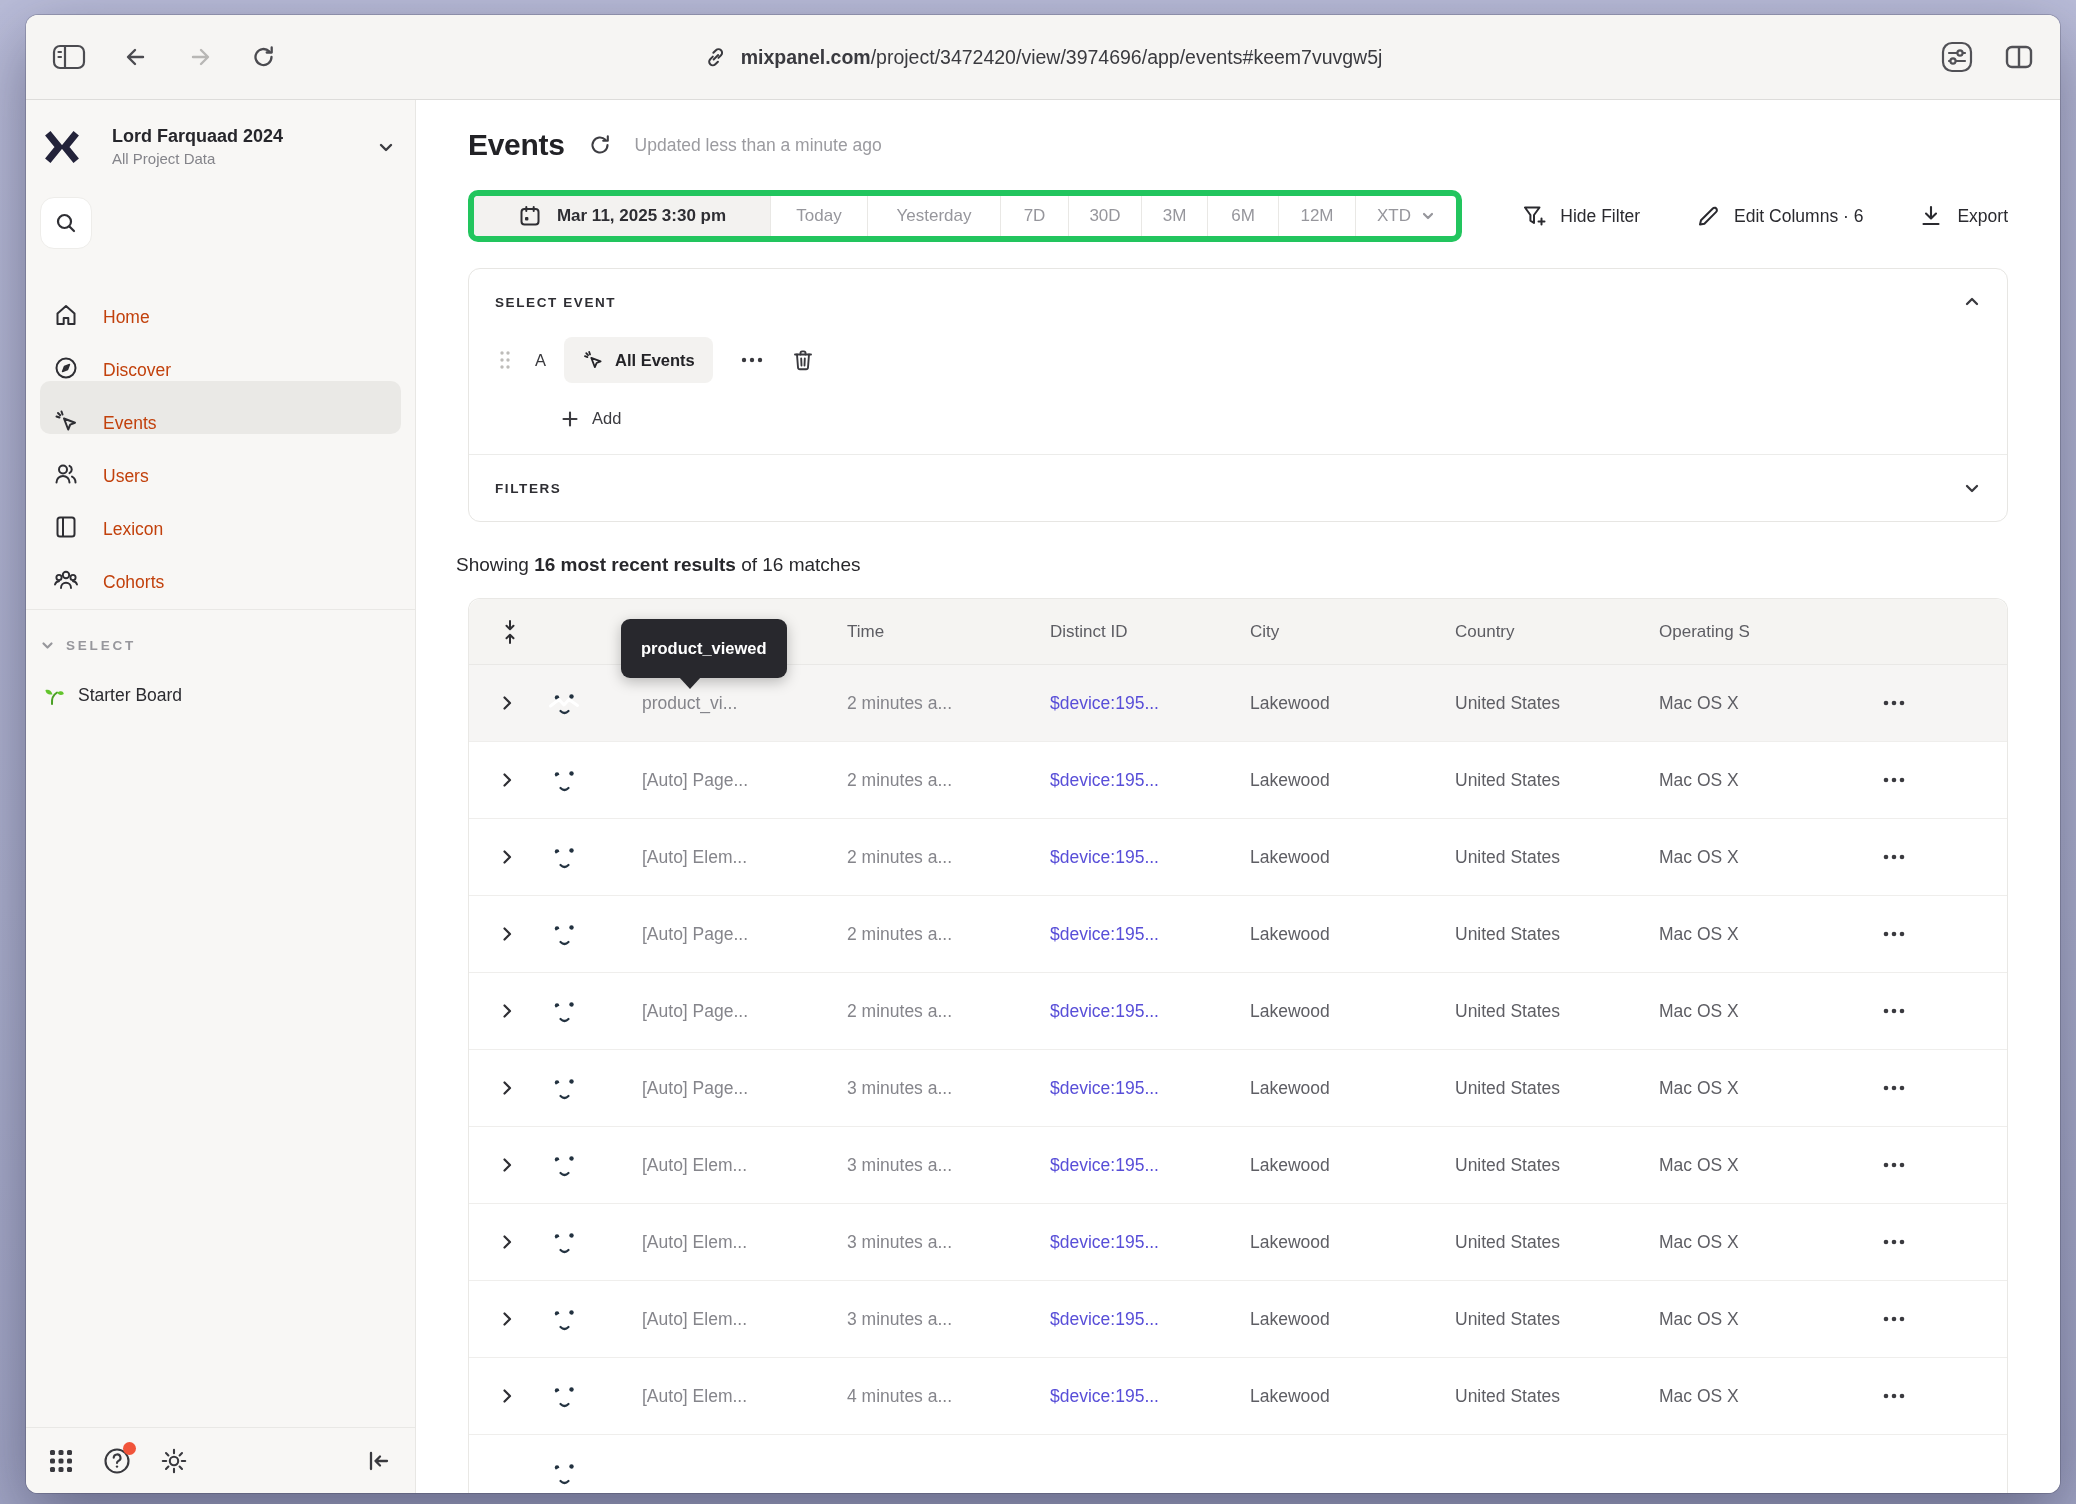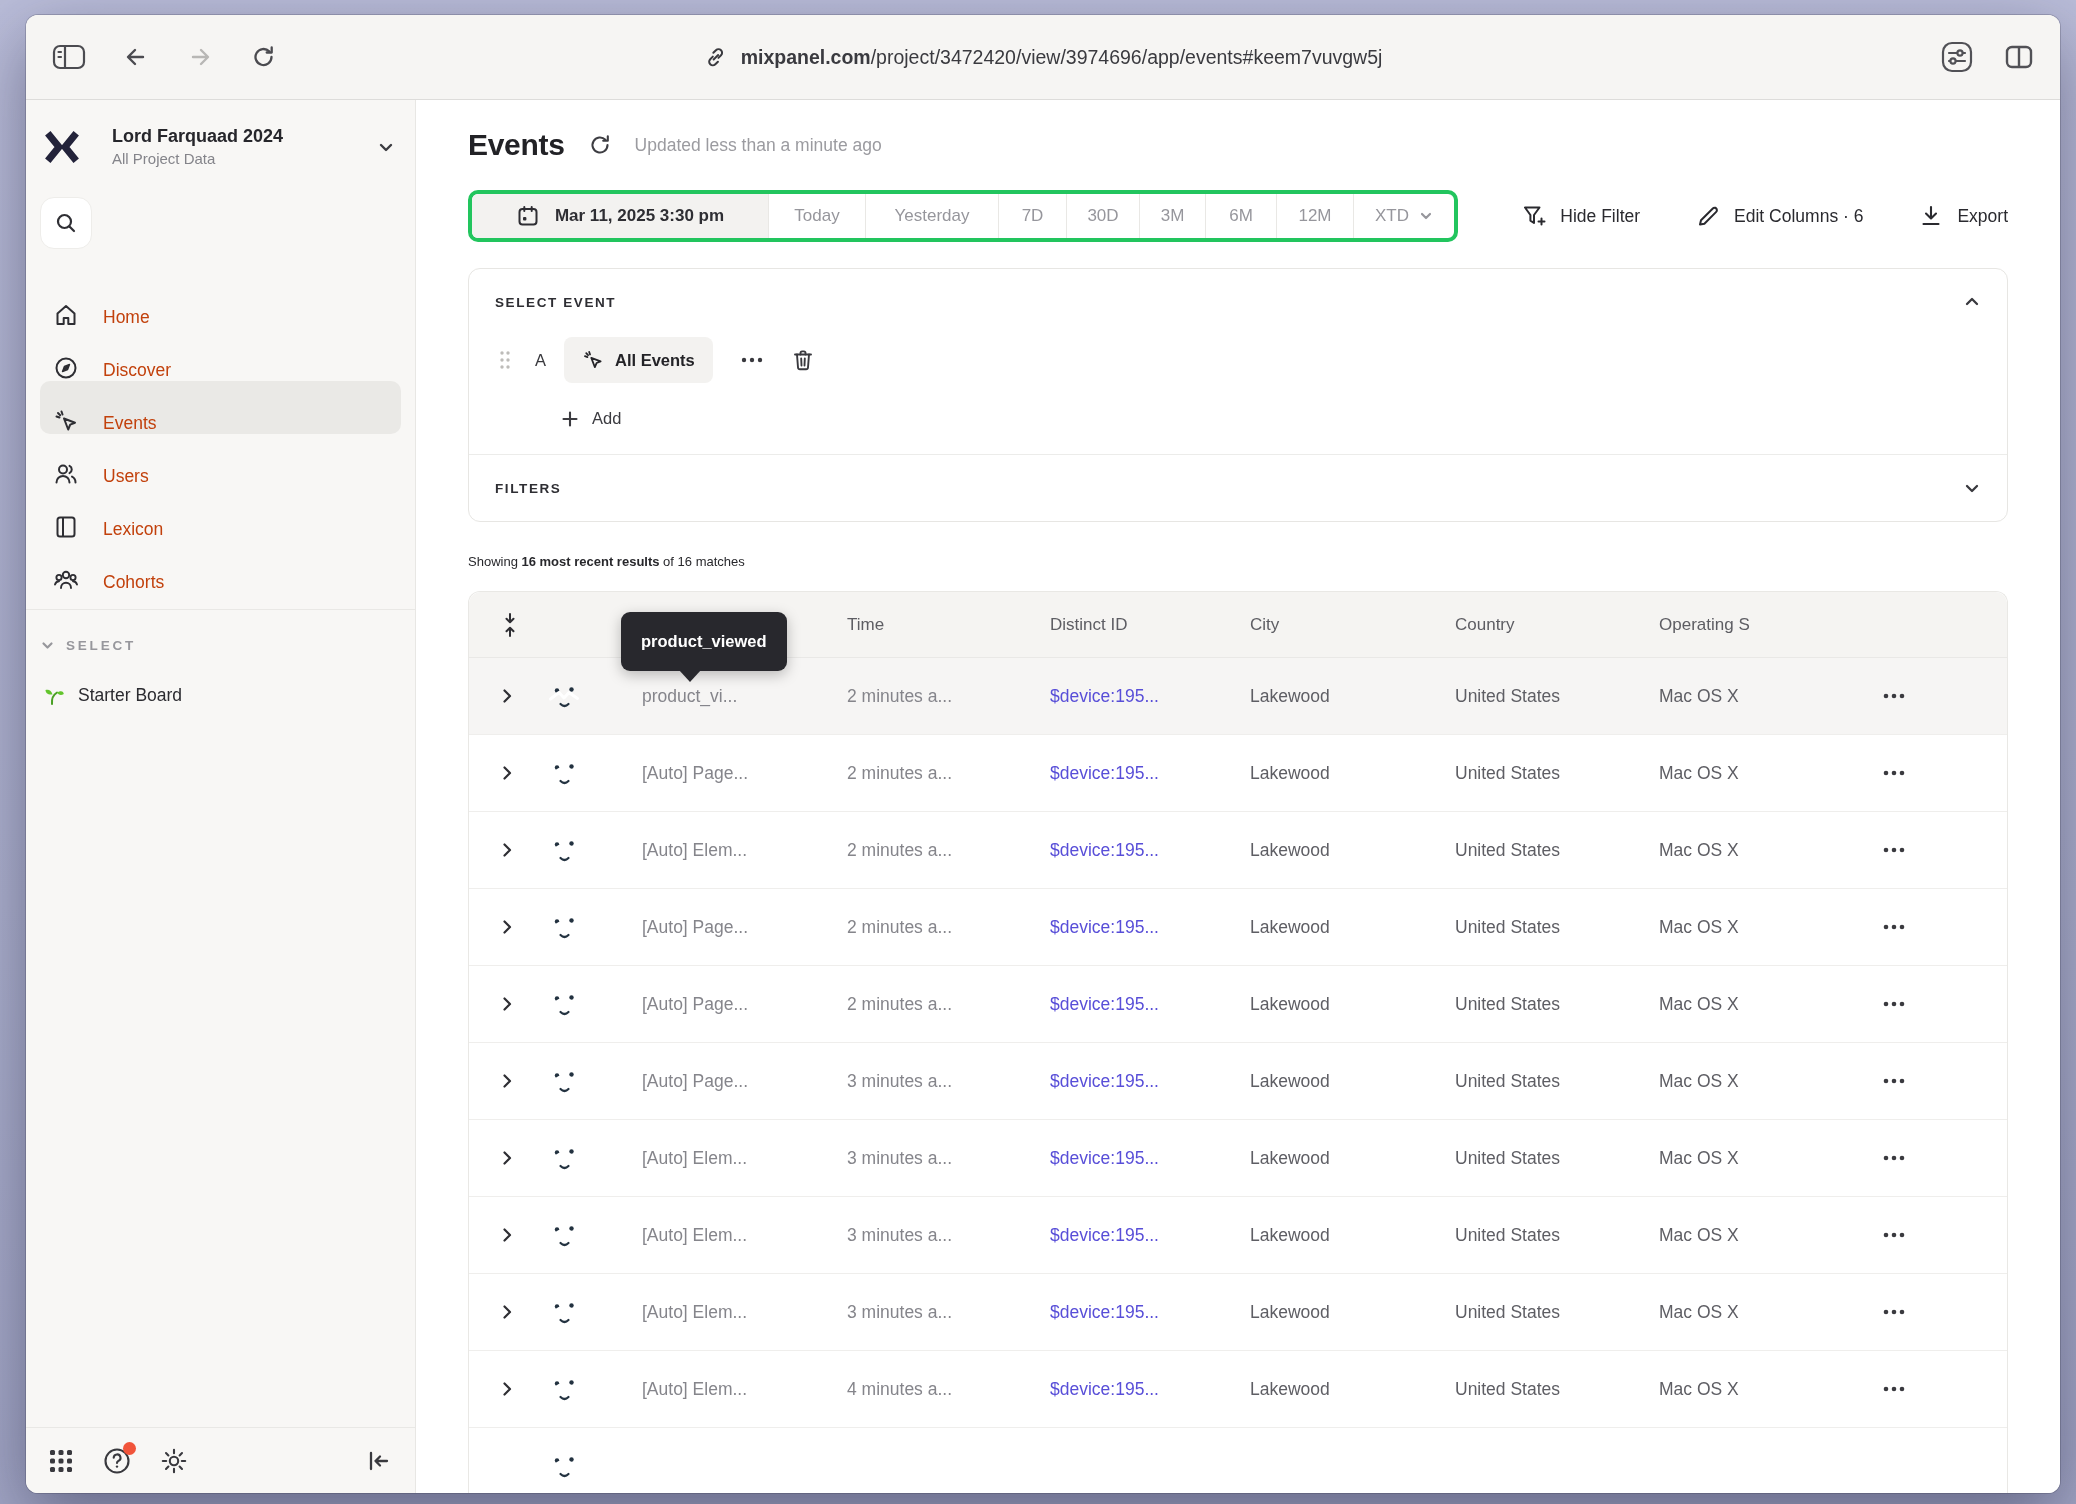--- a/index.html
+++ b/index.html
@@ -83,21 +83,21 @@
   .collapse-btn { margin-left:auto; cursor:pointer; }
 
   
   .main { flex:1; background:#fff; overflow:hidden; }
   .page-head { display:flex; align-items:center; gap:22px; margin:28px 52px 0; }
   .page-title { font-size:30px; font-weight:700; letter-spacing:-.3px; color:#222226; }
   .refresh { color:#3d3d42; cursor:pointer; }
   .updated { font-size:17.5px; color:#9b9ba0; }
 
   .controls { display:flex; align-items:center; margin:28px 52px 0; }
-  .date-seg { display:flex; height:52px; border:4px solid #22c55e; border-radius:10px;
+  .date-seg { display:flex; height:52px; border:6px solid #22c55e; border-radius:10px;
     overflow:hidden; background:#fff; }
   .seg { display:flex; align-items:center; justify-content:center; font-size:17px;
     color:#96969c; border-left:1px solid #e9e8e5; cursor:pointer; }
   .seg-date { border-left:none; background:#f3f2f0; color:#2e2e33; font-weight:600;
     gap:15px; width:296px; }
   .seg-xtd { gap:10px; }
   .actions { margin-left:auto; display:flex; align-items:center; gap:55px; }
   .action { display:flex; align-items:center; gap:13px; font-size:17.5px; font-weight:500;
     color:#2a2a2f; cursor:pointer; }
 
@@ -112,21 +112,21 @@
   .drag { color:#bdbcb9; cursor:grab; }
   .series-letter { margin-left:24px; font-size:16.5px; font-weight:500; color:#38383d; }
   .chip { margin-left:18px; height:46px; display:flex; align-items:center; gap:11px;
     background:#f3f2f0; border-radius:8px; padding:0 18px; font-size:16.5px;
     font-weight:600; color:#232327; cursor:pointer; }
   .row-more { margin-left:28px; color:#39393e; cursor:pointer; }
   .row-trash { margin-left:28px; color:#39393e; cursor:pointer; }
   .add-row { margin:26px 0 2px 66px; display:flex; align-items:center; gap:13px;
     font-size:16.5px; font-weight:500; color:#3b3b40; cursor:pointer; }
 
-  .showing { margin:32px 52px 22px; font-size:13px; color:#28282c; }
+  .showing { margin:32px 40px 22px; font-size:19px; color:#28282c; }
   .showing b { font-weight:700; }
 
   
   .tcard { margin:0 52px; border:1px solid #e9e8e5; border-bottom:none;
     border-radius:12px 12px 0 0; position:relative; overflow:visible; }
   .tgrid { display:grid; align-items:center; padding-left:30px;
     grid-template-columns:46px 97px 205px 203px 200px 205px 204px 223px 1fr; }
   .thead { height:66px; background:#f5f4f2; border-radius:12px 12px 0 0;
     border-bottom:1px solid #e9e8e6; color:#5d5d63; font-size:17px; font-weight:500; }
   .trow { height:77px; border-bottom:1px solid #efeeec; font-size:17.5px; color:#85858b; }

